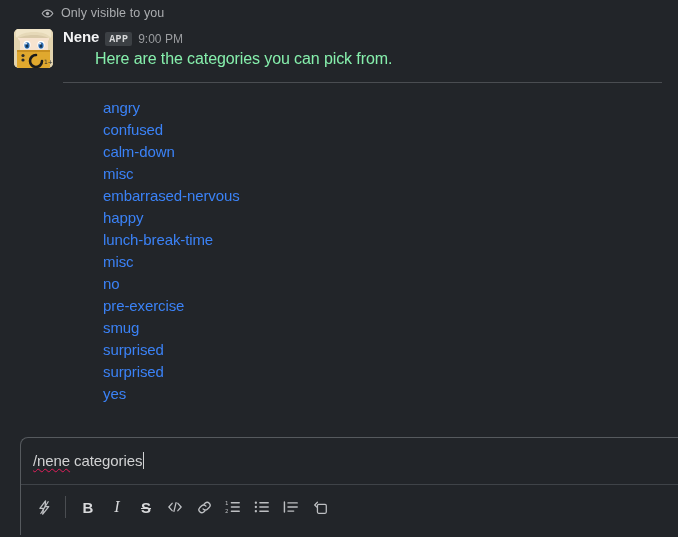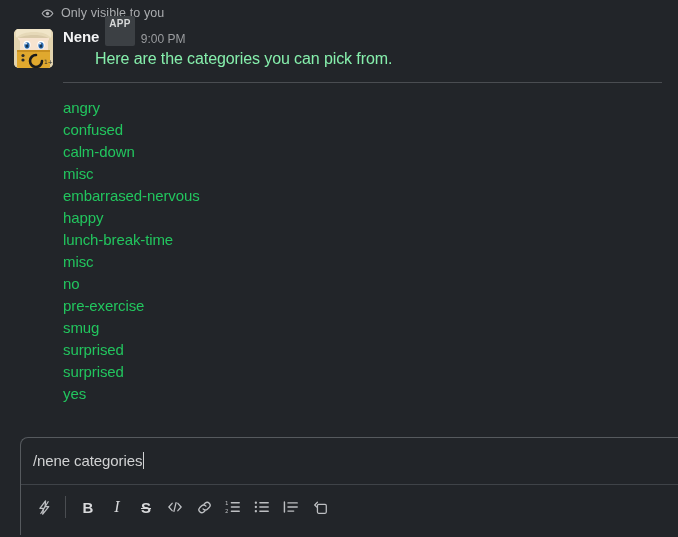--- a/index.html
+++ b/index.html
@@ -97,24 +97,25 @@
     letter-spacing: -0.1px;
   }
 
   .app-badge {
     font-size: 10px;
     font-weight: 700;
     line-height: 11px;
     color: #d7d8d9;
     background: #3c4044;
     border-radius: 2px;
-    padding: 2px 4px 17px 4px;
+    padding: 2px 4px 1px 4px;
     letter-spacing: 0.3px;
     position: relative;
     top: -1px;
+    font-family: Liberation Mono, monospace;
   }
 
   .timestamp {
     font-size: 12px;
     color: #9a9c9f;
     line-height: 16px;
   }
 
   .msg-text {
     font-size: 16px;
@@ -132,23 +133,24 @@
   }
 
   
   .category-list {
     padding: 14px 0 0 63px;
   }
 
   .category-item {
     font-size: 15px;
     line-height: 22px;
-    color: #22c55e;
+    color: #3b82f6;
     letter-spacing: -0.1px;
     white-space: nowrap;
+    margin-left: 40px;
   }
 
   
   .composer-wrap {
     flex: none;
     padding: 0 0 0 20px;
   }
 
   .composer {
     position: relative;
@@ -172,20 +174,21 @@
     font-size: 15px;
     line-height: 22px;
     color: #d1d2d3;
     letter-spacing: -0.1px;
     white-space: pre;
     display: inline-block;
   }
 
   .slash-cmd {
     color: #d1d2d3;
+    text-decoration: underline;
     text-decoration-color: #e01e5a;
     text-decoration-style: wavy;
     text-decoration-thickness: 1px;
     text-underline-offset: 2px;
   }
 
   .caret {
     display: inline-block;
     width: 1px;
     height: 17px;

